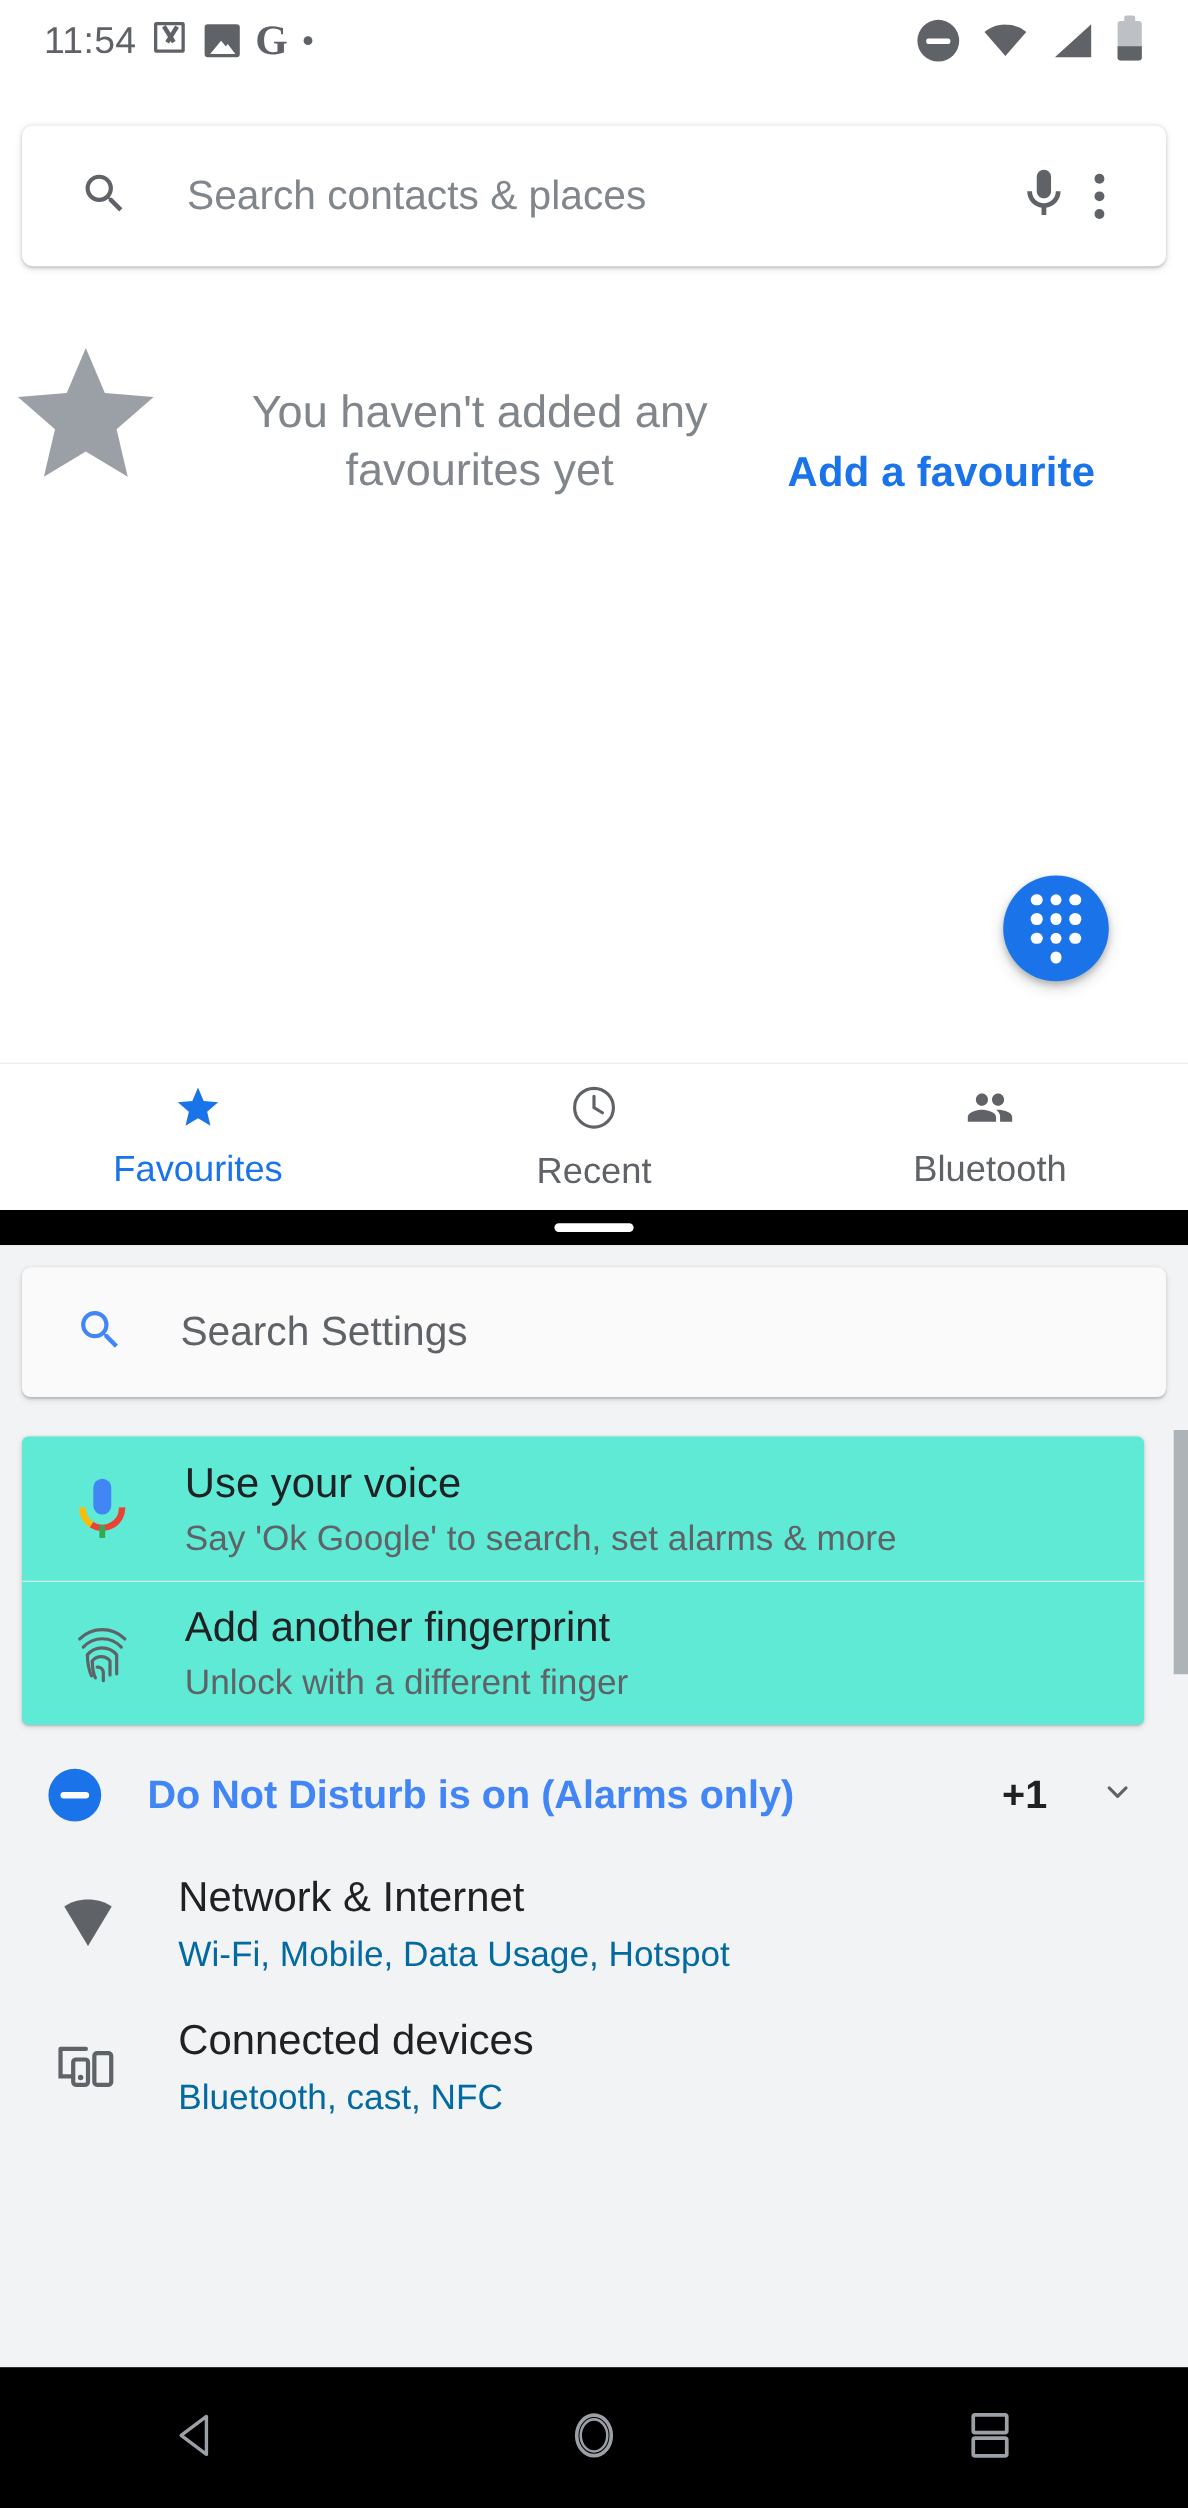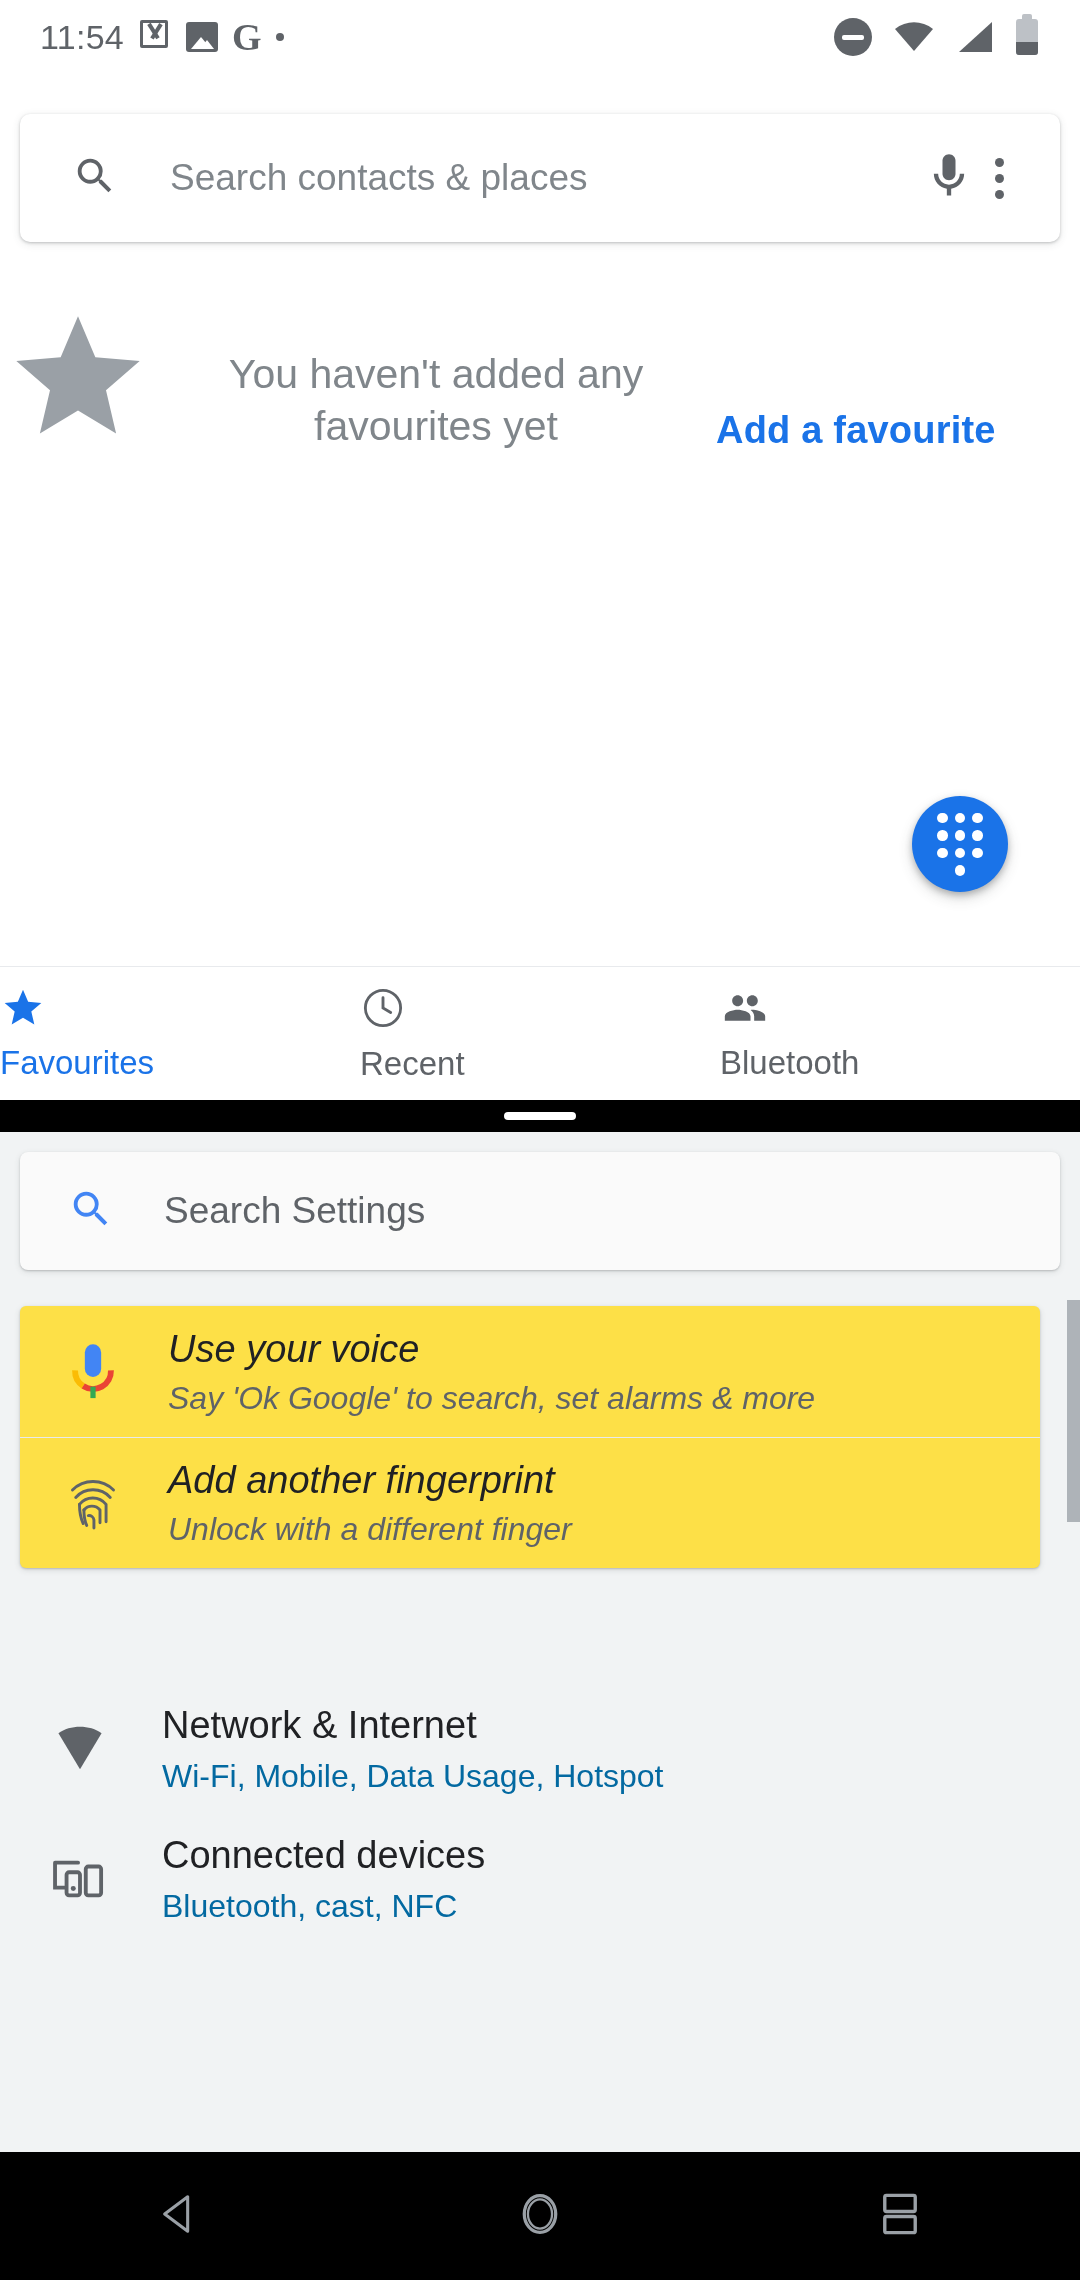--- a/index.html
+++ b/index.html
@@ -103,21 +103,21 @@
   .dialpad{ width:46px; display:flex; flex-wrap:wrap; gap:7px 7px; justify-content:center; }
   .dialpad i{ width:10.5px;height:10.5px;border-radius:50%;background:#fff;display:block; }
   .dialpad .last{ width:100%; display:flex; justify-content:center; }
 
   .tabbar{
     position:absolute; left:0; bottom:0; width:1080px; height:134px;
     background:#fff; border-top:1px solid #e8eaed;
     display:flex;
   }
   .tab{
-    flex:1; display:flex; flex-direction:column; align-items:flex-start; justify-content:center; gap:10px;
+    flex:1; display:flex; flex-direction:column; align-items:center; justify-content:center; gap:10px;
   }
   .tab .lbl{ font-size:33px; color:#5f6368; }
   .tab.active .lbl{ color:#1a73e8; }
 
   
   .divider{
     position:absolute; top:1100px; left:0; width:1080px; height:32px; background:#000;
     display:flex; align-items:center; justify-content:center;
   }
   .divider .handle{ width:72px;height:8px;border-radius:4px;background:#fff; }
@@ -131,24 +131,23 @@
     position:absolute; left:20px; top:20px; width:1040px; height:118px;
     background:#fafafa; border-radius:8px;
     box-shadow:0 1px 2px rgba(60,64,67,.25), 0 2px 6px rgba(60,64,67,.12);
     display:flex; align-items:center;
   }
   .set-search .mag{ margin-left:48px; }
   .set-search .ph{ margin-left:50px; font-size:37px; color:#5f6368; }
 
   .sugg-card{
     position:absolute; left:20px; top:174px; width:1020px;
-    background:#fde047; border-radius:6px;
+    background:#5eead4; border-radius:6px;
     box-shadow:0 1px 2px rgba(60,64,67,.25), 0 2px 6px rgba(60,64,67,.14);
     overflow:hidden;
-    font-style:italic;
   }
   .sugg-row{
     display:flex; align-items:center; height:131px; padding:0 36px;
   }
   .sugg-row + .sugg-row{ border-top:1px solid #e8eaed;align-items:center; }
   .sugg-ic{ width:74px; display:flex; align-items:center; justify-content:center; flex:none; }
   .sugg-txt{ margin-left:38px; }
   .sugg-title{ font-size:38px; color:#202124; line-height:1.22; }
   .sugg-sub{ font-size:32px; color:#5f6368; margin-top:7px; line-height:1.2; }
 
@@ -344,20 +343,30 @@
         </span>
         <div class="sugg-txt">
           <div class="sugg-title">Add another fingerprint</div>
           <div class="sugg-sub">Unlock with a different finger</div>
         </div>
       </div>
     </div>
 
     <div class="scrollbar"></div>
 
+    <div class="dnd-row">
+      <span class="dnd-ic"></span>
+      <span class="dnd-label">Do Not Disturb is on (Alarms only)</span>
+      <span class="dnd-plus">+1</span>
+      <span class="dnd-chev">
+        <svg width="40" height="40" viewBox="0 0 24 24">
+            <path d="M7.4 9.2 12 13.8l4.6-4.6" fill="none" stroke="#5f6368" stroke-width="1.7" stroke-linecap="round" stroke-linejoin="round"></path>
+          </svg>
+      </span>
+    </div>
 
     <div class="set-list">
       <div class="set-item">
         <span class="set-ic">
           <svg width="58" height="46" viewBox="0 0 40 32">
               <path d="M5 5 C13 -1, 27 -1, 35 5 L20 30 Z" fill="#5f6368"></path>
             </svg>
         </span>
         <div class="set-txt">
           <div class="set-title">Network &amp; Internet</div>

